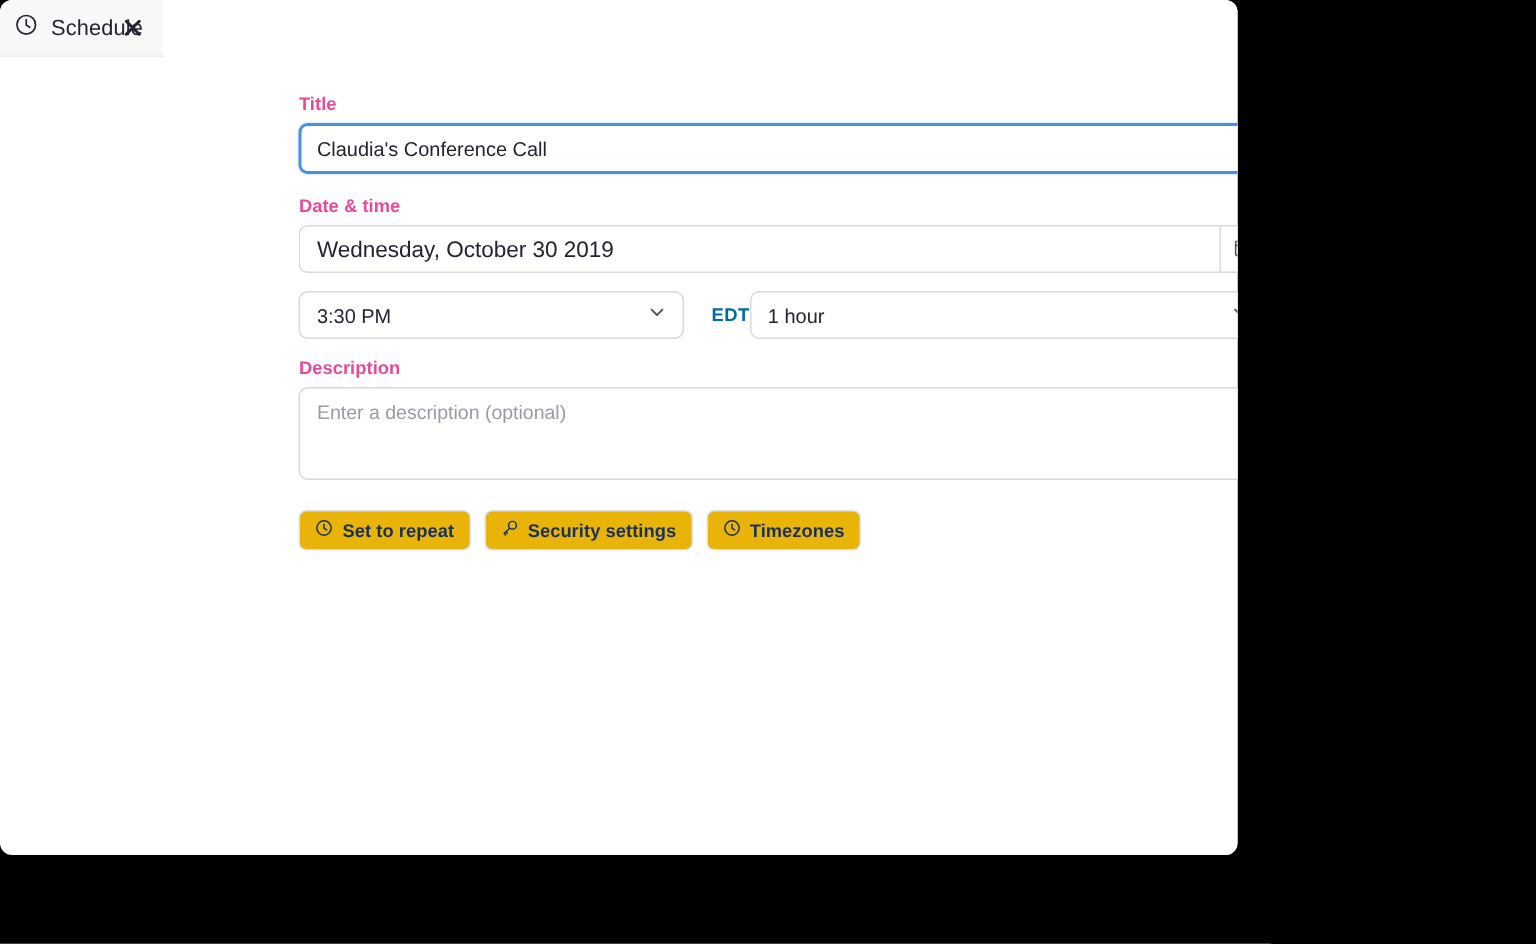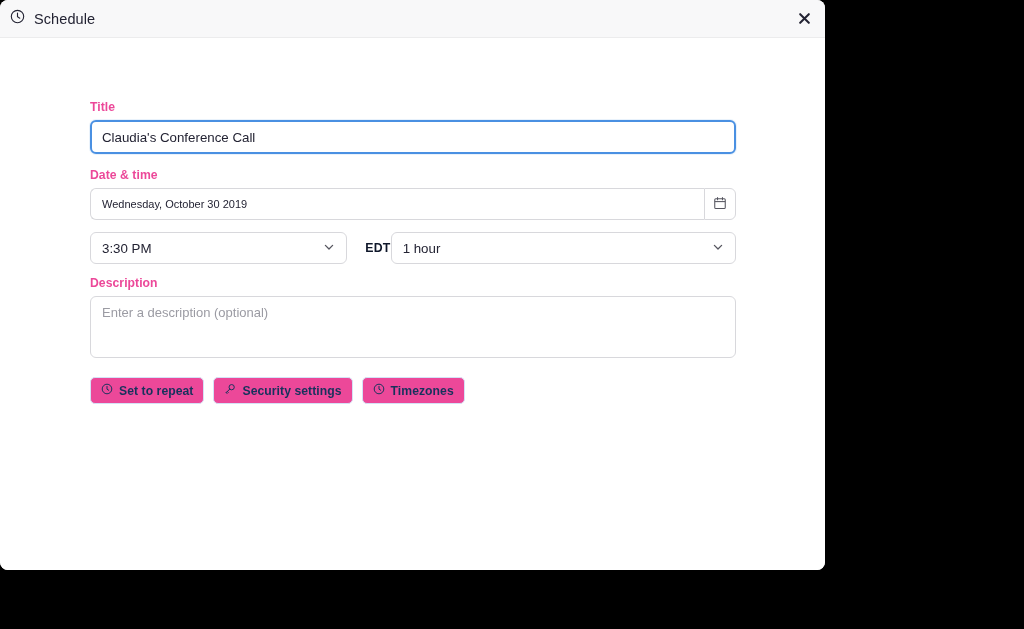--- a/index.html
+++ b/index.html
@@ -14,21 +14,21 @@
   
   .modal {
     position: absolute;
     left: 0; top: 0;
     width: 825px; height: 570px;
     background: #ffffff;
     border-radius: 8px;
     box-shadow: 0 2px 10px rgba(0,0,0,0.25);
     overflow: hidden;
     display: flex;
-    flex-direction: column;
+    flex-direction: row;
   }
 
   
   .modal-header {
     height: 38px;
     flex: 0 0 38px;
     background: #f8f8f9;
     border-bottom: 1px solid #ececed;
     display: flex;
     align-items: center;
@@ -114,21 +114,21 @@
   .date-input-wrap {
     flex: 1 1 auto;
   }
   .date-input {
     width: 100%;
     height: 32px;
     border: 1px solid #d8d8dc;
     border-right: none;
     border-radius: 6px 0 0 6px;
     background: #ffffff;
-    font-size: 11px;
+    font-size: 15px;
     color: #232333;
     padding: 0 11px;
     font-family: "Liberation Sans", sans-serif;
     outline: none;
   }
   .cal-btn {
     width: 32px;
     height: 32px;
     border: 1px solid #d8d8dc;
     border-radius: 0 6px 6px 0;
@@ -168,21 +168,21 @@
     background: #f7f7f8;
     border-color: #e3e3e6;
     cursor: default;
   }
   .select-box.disabled .sel-val { color: #a4a4ae; font-size: 12.5px; }
 
   .time-select { width: 275px; }
   .tz-label {
     font-size: 12.3px;
     font-weight: bold;
-    color: #0f172a;
+    color: #0369a1;
     margin-left: 18px;
     letter-spacing: 0.3px;
   }
   .duration-select {
     width: 370px;
     margin-left: auto;
   }
 
   .chev { display: block; flex: 0 0 auto; margin-left: 8px; }
 
@@ -208,21 +208,21 @@
     display: flex;
     gap: 9px;
     margin-top: 15px;
   }
   .pill-btn {
     display: inline-flex;
     align-items: center;
     gap: 6px;
     height: 27px;
     padding: 0 10px;
-    background: #ec4899;
+    background: #eab308;
     border: 1px solid #d4e2f6;
     border-radius: 5px;
     color: #16325c;
     font-size: 12.2px;
     font-weight: bold;
     font-family: "Liberation Sans", sans-serif;
     cursor: pointer;
     letter-spacing: 0.05px;
   }
 

